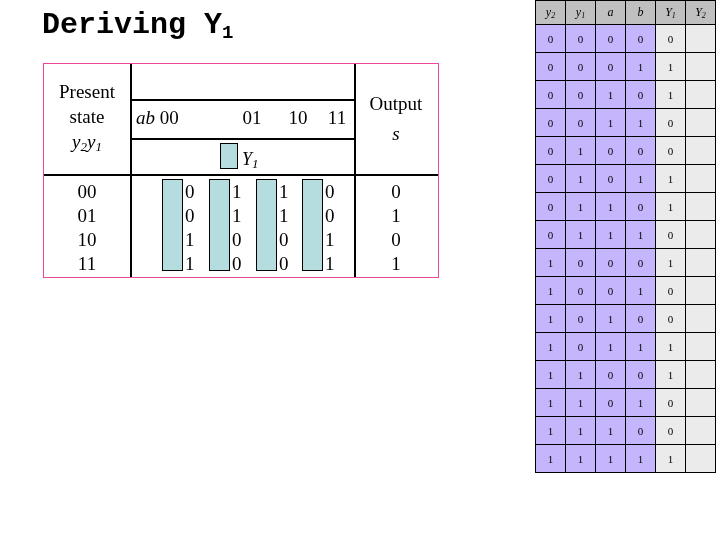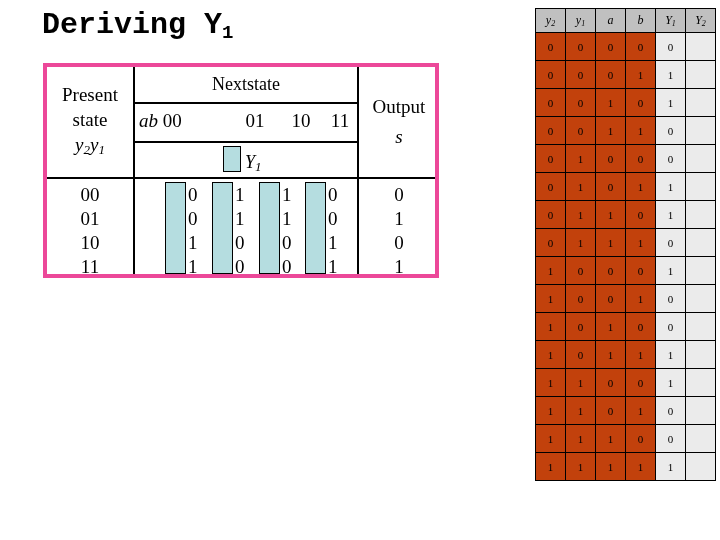--- a/index.html
+++ b/index.html
@@ -34,21 +34,21 @@
     vertical-align: -5px;
   }
 
   
   #state-table {
     position: absolute;
     left: 43px;
     top: 63px;
     width: 396px;
     height: 215px;
-    border: 4px solid #ec4899;
+    border: 1px solid #ec4899;
     box-sizing: border-box;
     background: #ffffff;
   }
   .vline {
     position: absolute;
     top: 0;
     bottom: 0;
     width: 2px;
     background: #000000;
   }
@@ -188,24 +188,24 @@
     top: 4px;
     font-size: 19px;
     line-height: 24px;
     text-align: left;
   }
 
   
   #truth-table {
     position: absolute;
     left: 535px;
-    top: 8px;
+    top: 0;
     border-collapse: collapse;
     font-size: 11px;
-    background: #c2410c;
+    background: #c4b5fd;
   }
   #truth-table th, #truth-table td {
     border: 1px solid #000000;
     width: 29px;
     height: 27px;
     text-align: center;
     vertical-align: middle;
     padding: 0;
     font-weight: normal;
   }
@@ -232,21 +232,20 @@
   <div class="hline" style="left:88px; width:222px; top:35px;"></div>
   <div class="hline" style="left:88px; width:222px; top:74px;"></div>
   <div class="hline" style="left:0; right:0; top:110px;"></div>
 
   <div id="present-state-cell">
     <div class="lbl">Present</div>
     <div class="lbl">state</div>
     <div class="lbl ital"><span>y</span><span class="sb">2</span><span>y</span><span class="sb">1</span></div>
   </div>
 
-  <div id="nextstate-cell">Nextstate</div>
 
   <div id="ab-row">
     <div class="abc" style="left:4px; width:96px; text-align:left;"><span class="ital">ab</span> <span>00</span></div>
     <div class="abc" style="left:98px; width:44px;">01</div>
     <div class="abc" style="left:144px; width:44px;">10</div>
     <div class="abc" style="left:188px; width:34px;">11</div>
   </div>
 
   <div id="y1-legend-cell">
     <div id="y1-legend-box"></div>

